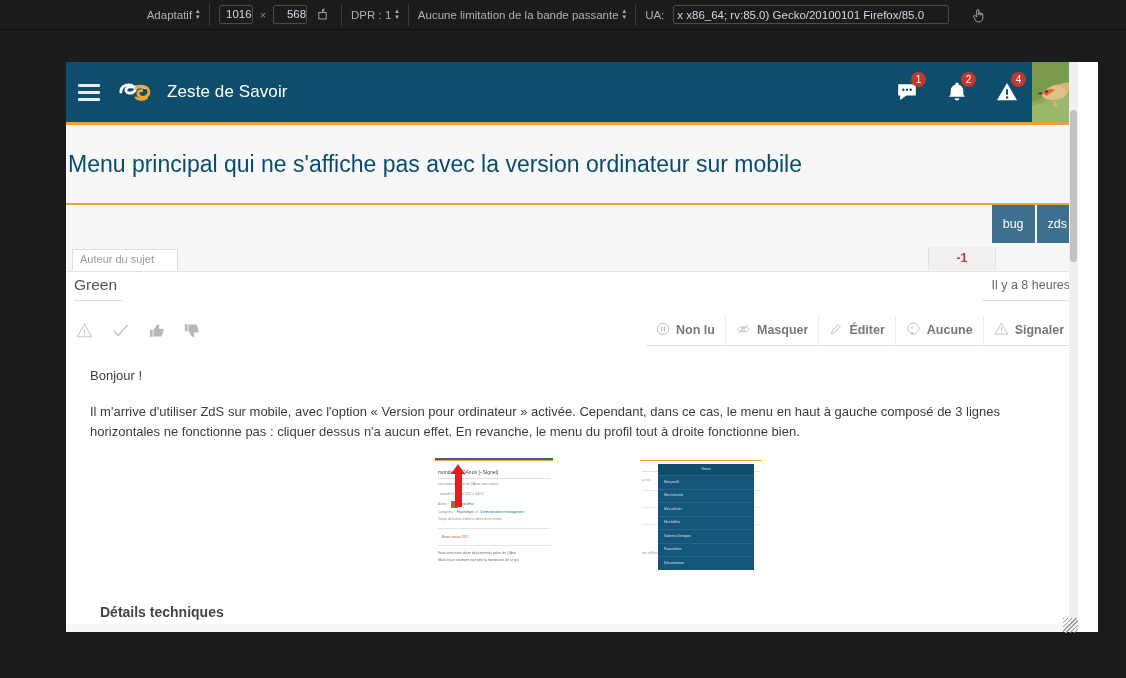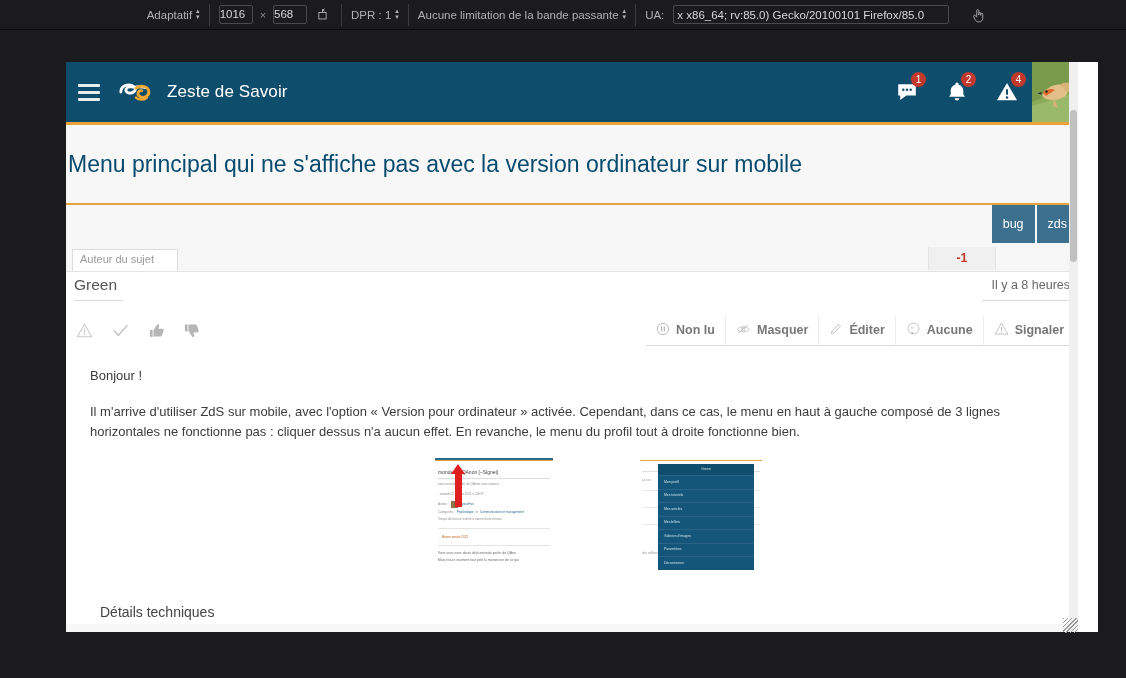--- a/index.html
+++ b/index.html
@@ -50,21 +50,21 @@
     line-height: 0;
     font-size: 7px;
     color: #b1b1b3;
     transform: translateY(-1px);
   }
   .rdm-arrows span { line-height: 6px; }
   .rdm-num {
     width: 32px;
     height: 17px;
     line-height: 17px;
-    text-align: left;
+    text-align: right;
     border: 1px solid #4a4a4d;
     border-radius: 2px;
     background: transparent;
     color: #d7d7db;
     font-size: 11.5px;
     font-family: "Liberation Sans", sans-serif;
     padding: 0;
     outline: none;
   }
   .rdm-x { color: #8b8b8d; padding: 0 2px; font-size: 11px; }
@@ -401,21 +401,21 @@
   .shotb-bg-line {
     font-size: 3.2px;
     color: #9a9a9a;
     padding: 1px 2px;
   }
 
   
   #details-sec { padding: 26px 10px 0 10px; }
   #details-title {
     font-size: 14px;
-    font-weight: normal;
+    font-weight: bold;
     color: #444444;
     margin: 0 0 12px 0;
   }
 
   
   #scrollbar {
     position: absolute;
     right: 0; top: 0;
     width: 9px;
     height: 570px;

